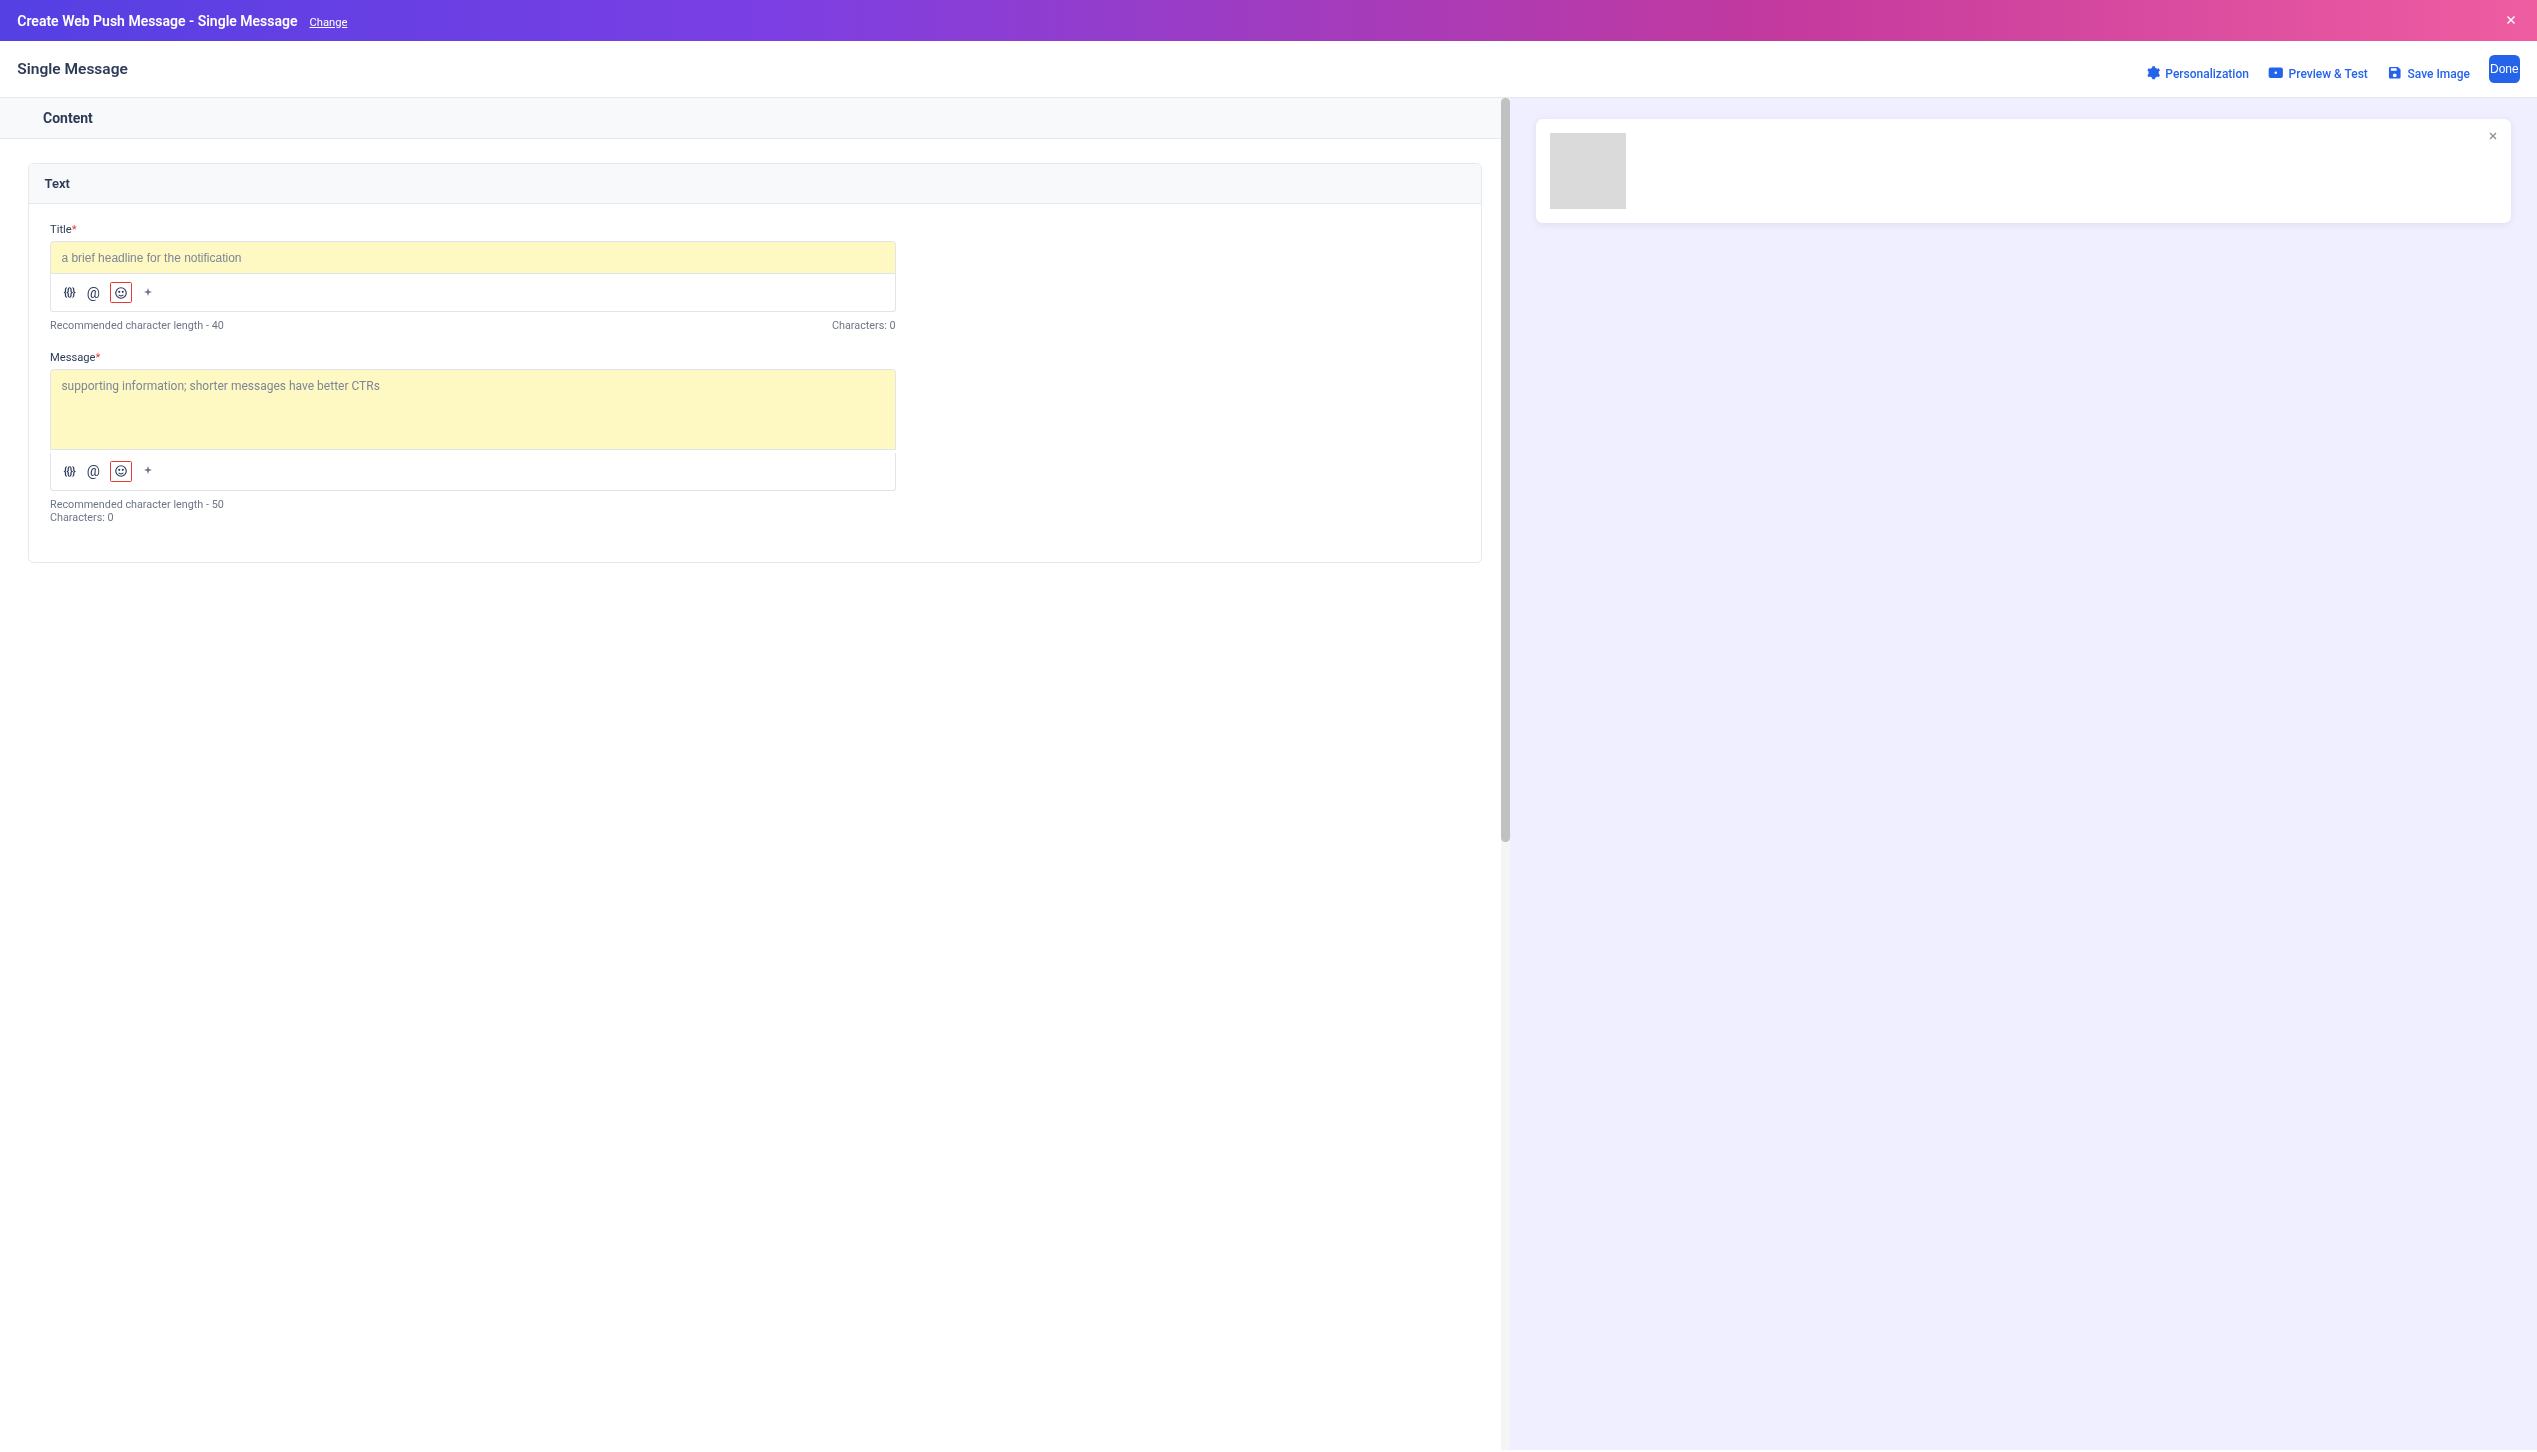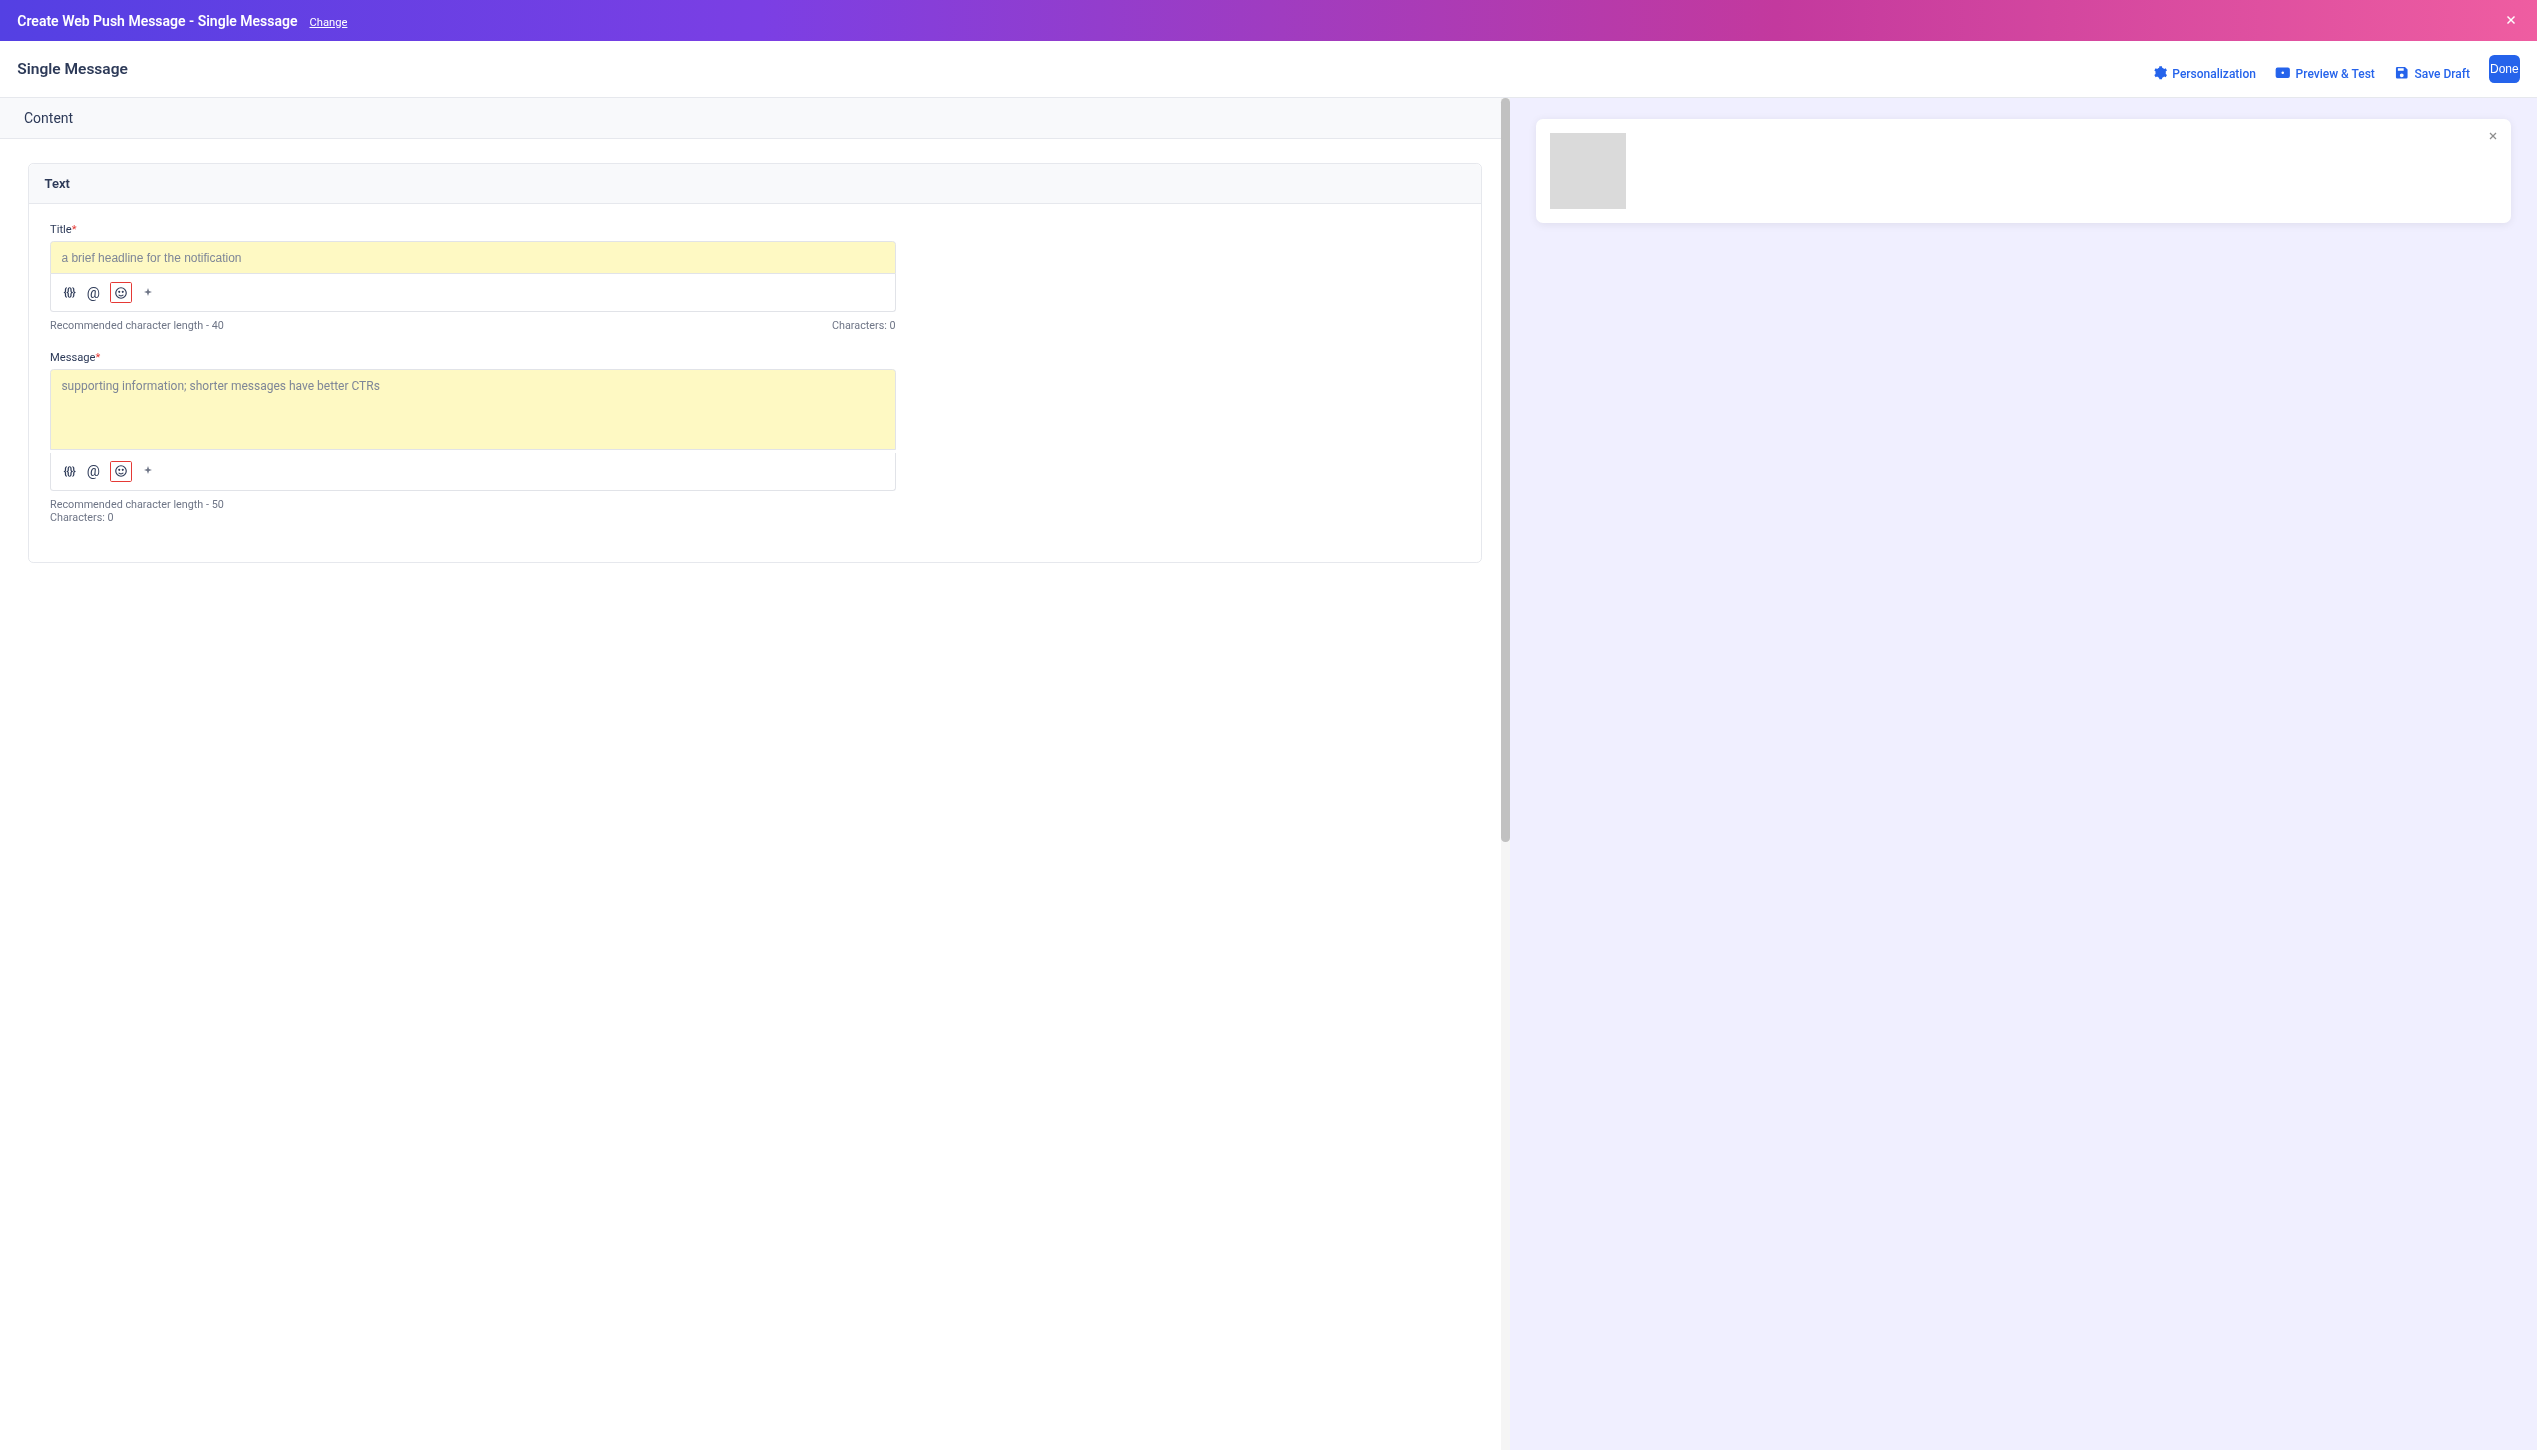--- a/index.html
+++ b/index.html
@@ -120,23 +120,23 @@
       top: 0;
       width: 8.6px;
       height: 55%;
       background: #c1c1c1;
       border-radius: 4.3px;
     }
     
     .section-header-outer {
       background: #f8f9fb;
       border-bottom: 0.9px solid #e6e8ed;
-      padding: 12px 24px;
+      padding: 12px 43px;
       font-size: 14px;
-      font-weight: 400;
+      font-weight: 700;
       color: #2d3a58;
     }
     .content-body {
       padding: 24px 28px 17.3px 28px;
     }
     
     .card {
       border: 0.9px solid #e6e8ed;
       border-radius: 5.2px;
       margin-bottom: 29px;
@@ -326,21 +326,21 @@
           </svg>
       </span>
       <span>Preview &amp; Test</span>
     </span>
     <span class="action-link">
       <span>
         <svg viewBox="0 0 24 24" fill="currentColor">
             <path d="M17 3H5a2 2 0 00-2 2v14a2 2 0 002 2h14a2 2 0 002-2V7l-4-4zm-5 16a3 3 0 110-6 3 3 0 010 6zm3-10H6V5h9v4z"></path>
           </svg>
       </span>
-      <span>Save Draft</span>
+      <span>Save Image</span>
     </span>
     <button class="done-btn">Done</button>
   </div>
 </div>
 
 <div class="main-container">
   <div class="left-pane">
     <div class="left-pane-content-wrapper">
       <div class="section-header-outer">Content</div>
       <div class="content-body">

